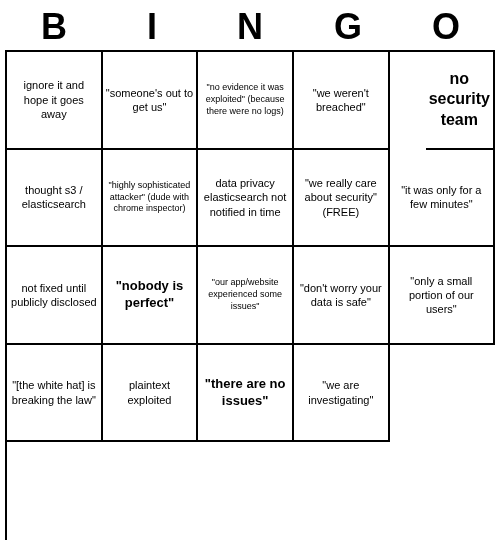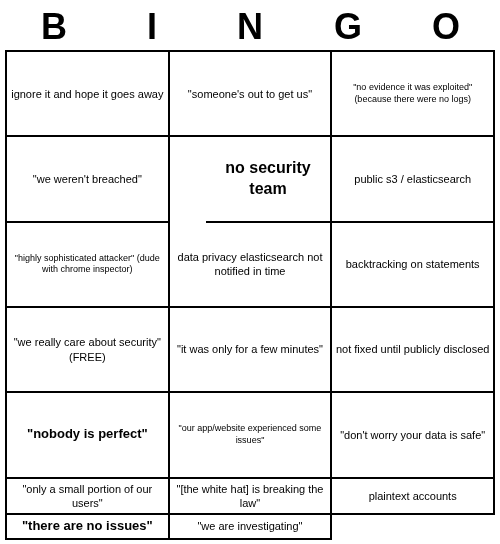--- a/index.html
+++ b/index.html
@@ -19,21 +19,21 @@
       padding: 6px 0 2px 0;
     }
     .bingo-title span {
       font-size: 36px;
       font-weight: bold;
       width: 90px;
       text-align: center;
     }
     .bingo-grid {
       display: grid;
-      grid-template-columns: repeat(3, 1fr);
+      grid-template-columns: repeat(5, 1fr);
       grid-template-rows: repeat(5, 1fr);
       width: 490px;
       height: 490px;
       border-top: 2px solid #000;
       border-left: 2px solid #000;
     }
     .bingo-cell {
       border-right: 2px solid #000;
       border-bottom: 2px solid #000;
       display: flex;
@@ -66,28 +66,27 @@
   <span>G</span>
   <span>O</span>
 </div>
 
 <div class="bingo-grid" id="grid">
 <div class="bingo-cell">ignore it and hope it goes away</div>
     <div class="bingo-cell">"someone's out to get us"</div>
     <div class="bingo-cell" style="font-size: 9px;">"no evidence it was exploited" (because there were no logs)</div>
     <div class="bingo-cell">"we weren't breached"</div>
     <div class="bingo-cell large-text">no security team</div>
-    <div class="bingo-cell">public s3 / elasticsearch</div>
+    <div class="bingo-cell">thought s3 / elasticsearch</div>
     <div class="bingo-cell" style="font-size: 9px;">"highly sophisticated attacker" (dude with chrome inspector)</div>
     <div class="bingo-cell">data privacy elasticsearch not notified in time</div>
-    <div class="bingo-cell">backtracking on statements</div>
     <div class="bingo-cell">"we really care about security" (FREE)</div>
     <div class="bingo-cell">"it was only for a few minutes"</div>
     <div class="bingo-cell">not fixed until publicly disclosed</div>
     <div class="bingo-cell medium-text">"nobody is perfect"</div>
     <div class="bingo-cell" style="font-size: 9px;">"our app/website experienced some issues"</div>
     <div class="bingo-cell">"don't worry your data is safe"</div>
     <div class="bingo-cell">"only a small portion of our users"</div>
     <div class="bingo-cell">"[the white hat] is breaking the law"</div>
-    <div class="bingo-cell">plaintext accounts</div>
+    <div class="bingo-cell">plaintext exploited</div>
     <div class="bingo-cell medium-text">"there are no issues"</div>
     <div class="bingo-cell">"we are investigating"</div>
   </div>
 
 </body></html>

